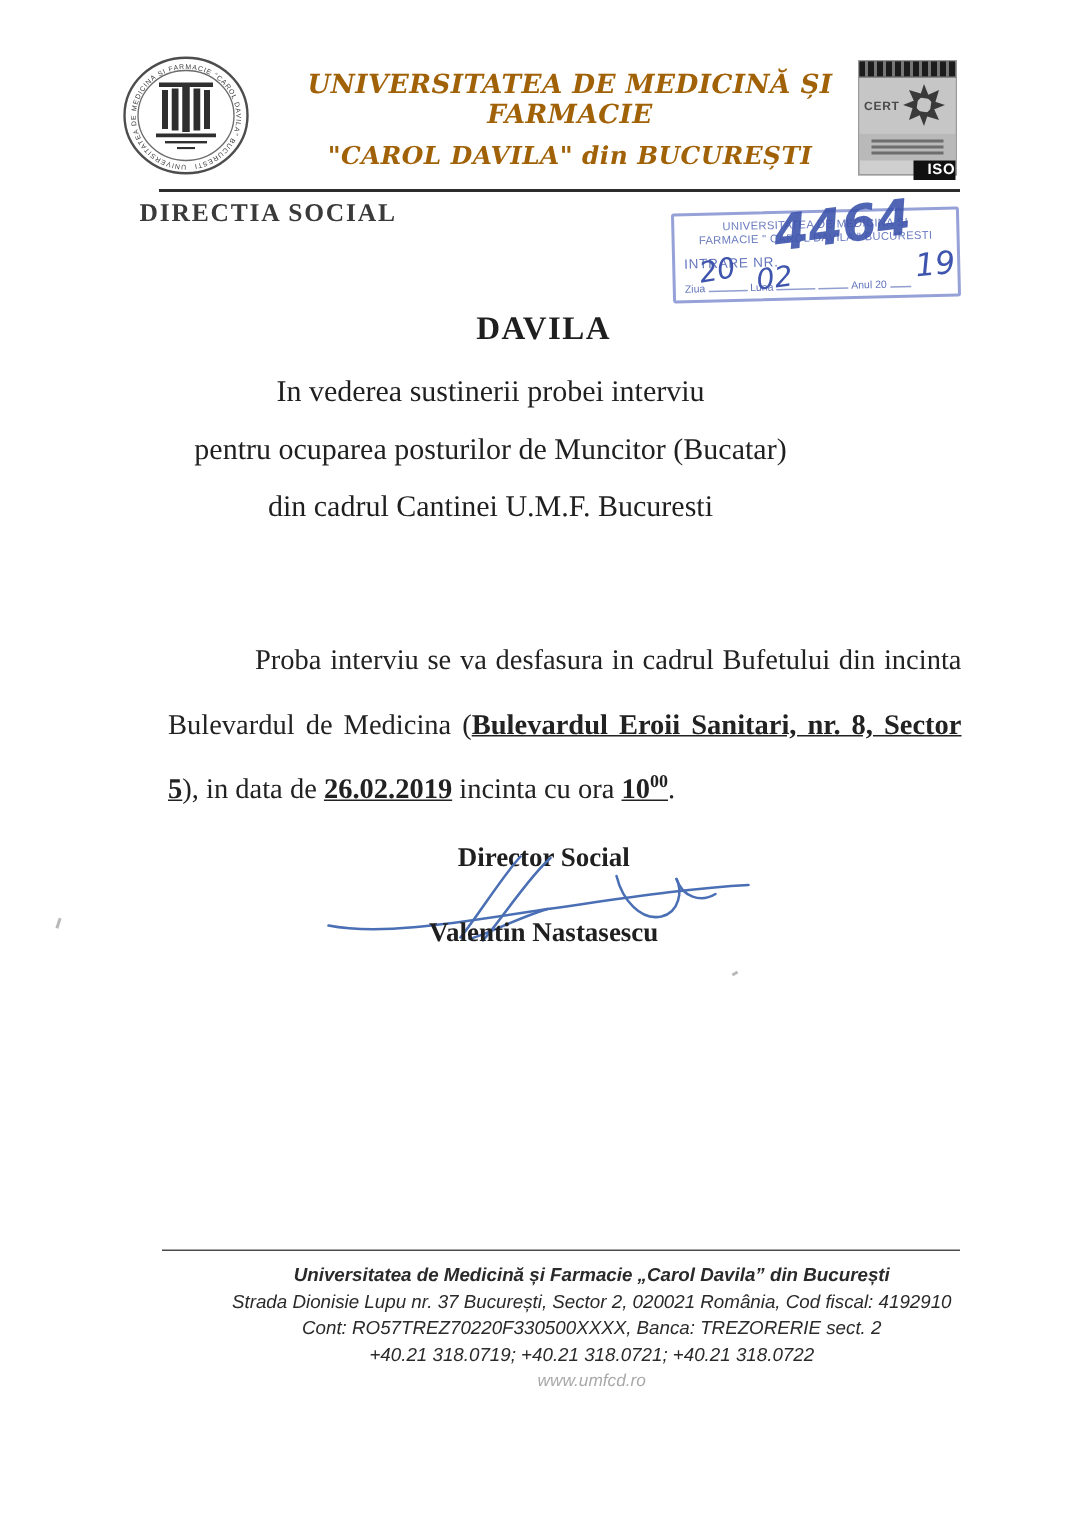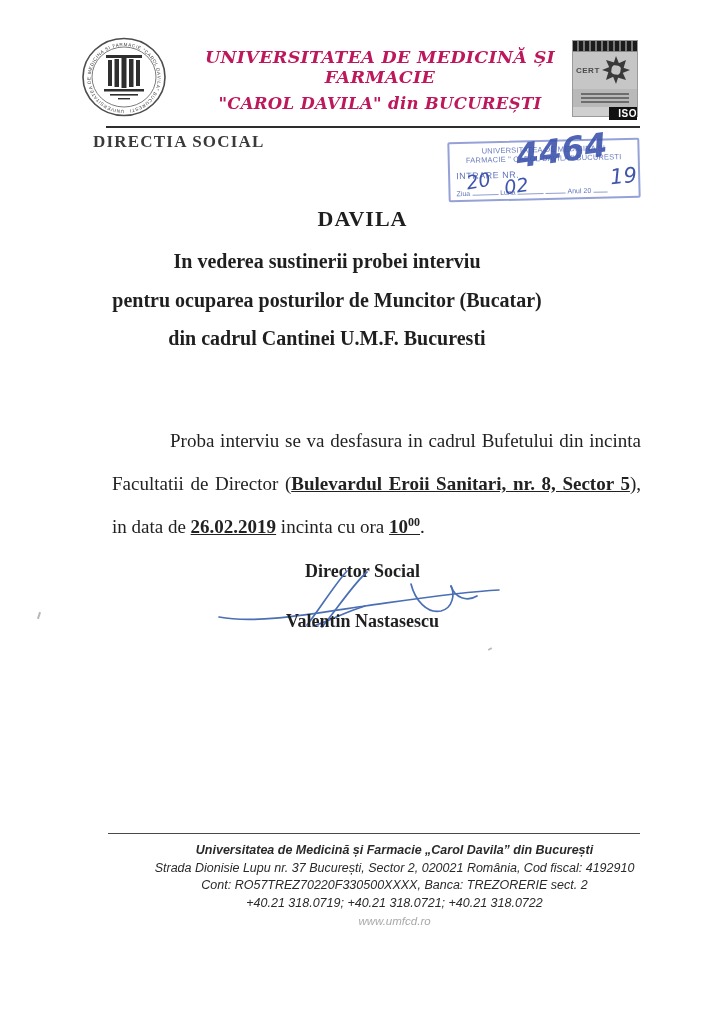--- a/index.html
+++ b/index.html
@@ -5,21 +5,21 @@
   html,body{margin:0;padding:0;background:#e8e8e8;}
   .page{
     position:relative;width:725px;height:1024px;background:#ffffff;
     margin:0 auto;overflow:hidden;
     font-family:"Liberation Serif",serif;color:#2b2b2b;
   }
   
   .seal{position:absolute;left:80px;top:36px;width:88px;height:82px;}
   .header-text{
     position:absolute;left:168px;top:47px;width:424px;text-align:center;
-    font-family:"DejaVu Serif",serif;font-style:italic;font-weight:bold;color:#be185d;
+    font-family:"DejaVu Serif",serif;font-style:italic;font-weight:bold;color:#a16207;
   }
   .header-text .l1{font-size:17.5px;letter-spacing:.3px;}
   .header-text .l2{font-size:16.5px;margin-top:7px;letter-spacing:.3px;}
   .iso-badge{
     position:absolute;left:572px;top:40px;width:66px;height:77px;
     background:#cfcfcf;border:1px solid #9a9a9a;box-sizing:border-box;
     font-family:"Liberation Sans",sans-serif;
   }
   .iso-top{height:10px;background:#1c1c1c;
     background-image:repeating-linear-gradient(90deg,#1c1c1c 0 4px,#777 4px 6px);
@@ -51,21 +51,21 @@
   .hand{position:absolute;font-family:"DejaVu Sans",sans-serif;font-style:italic;
     color:#3f55ad;line-height:1;}
   .hand-nr{left:66px;top:-8px;font-size:33px;transform:rotate(-6deg);font-weight:bold;opacity:.9;}
   .hand-ziua{left:16px;top:28px;font-size:19px;transform:rotate(-8deg);}
   .hand-luna{left:54px;top:34px;font-size:19px;transform:rotate(-6deg);}
   .hand-anul{left:160px;top:26px;font-size:21px;transform:rotate(-4deg);}
   
   .title{position:absolute;left:0;width:725px;top:206px;text-align:center;
     font-size:22px;font-weight:bold;letter-spacing:1px;color:#1f1f1f;}
   .sub{position:absolute;left:0;width:654px;text-align:center;
-    font-size:20px;font-weight:bold;color:#1f1f1f;}
+    font-size:20px;font-weight:normal;color:#1f1f1f;}
   .sub.s-0{top:250px;}
   .sub.s-1{top:289px;}
   .sub.s-2{top:327px;}
   .para{position:absolute;left:112px;top:400px;width:529px;
     font-size:19px;line-height:43px;text-align:justify;text-indent:58px;color:#222;}
   .bu{font-weight:bold;text-decoration:underline;}
   .bu sup{font-size:12px;vertical-align:super;line-height:0;}
   
   .sig-role{position:absolute;left:0;width:725px;top:561px;text-align:center;
     font-size:18px;font-weight:bold;color:#1f1f1f;}
@@ -165,21 +165,21 @@
     <div class="hand hand-ziua">20</div>
     <div class="hand hand-luna">02</div>
     <div class="hand hand-anul">19</div>
   </div>
 
   <div class="title">DAVILA</div>
   <div class="sub s-0">In vederea sustinerii probei interviu</div>
   <div class="sub s-1">pentru ocuparea posturilor de Muncitor (Bucatar)</div>
   <div class="sub s-2">din cadrul Cantinei U.M.F. Bucuresti</div>
 
-  <p class="para"><span>Proba interviu se va desfasura in cadrul Bufetului din incinta Facultatii de Director (</span><span class="bu">Bulevardul Eroii Sanitari, nr. 8, Sector 5</span><span>), in data de </span><span class="bu">26.02.2019</span><span> incinta cu ora </span><span class="bu"><span>10</span><sup>00</sup></span><span>.</span></p>
+  <p class="para"><span>Proba interviu se va desfasura in cadrul Bufetului din incinta Bulevardul de Medicina (</span><span class="bu">Bulevardul Eroii Sanitari, nr. 8, Sector 5</span><span>), in data de </span><span class="bu">26.02.2019</span><span> incinta cu ora </span><span class="bu"><span>10</span><sup>00</sup></span><span>.</span></p>
 
   <div class="sig-role">Director Social</div>
   <svg class="sig-svg" width="290" height="62" viewBox="0 0 290 62">
     <g fill="none" stroke="#4a6fb5" stroke-width="1.7" stroke-linecap="round">
       <path d="M 4 49 C 40 56 90 47 150 38 C 200 31 245 24 284 22"></path>
       <path d="M 92 57 C 104 42 120 16 132 3"></path>
       <path d="M 107 59 C 120 44 138 16 152 4"></path>
       <path d="M 150 38 C 130 44 112 54 98 58"></path>
       <path d="M 196 16 C 200 32 212 46 226 43 C 238 40 240 26 236 18"></path>
       <path d="M 236 18 C 240 30 252 34 262 28"></path>

